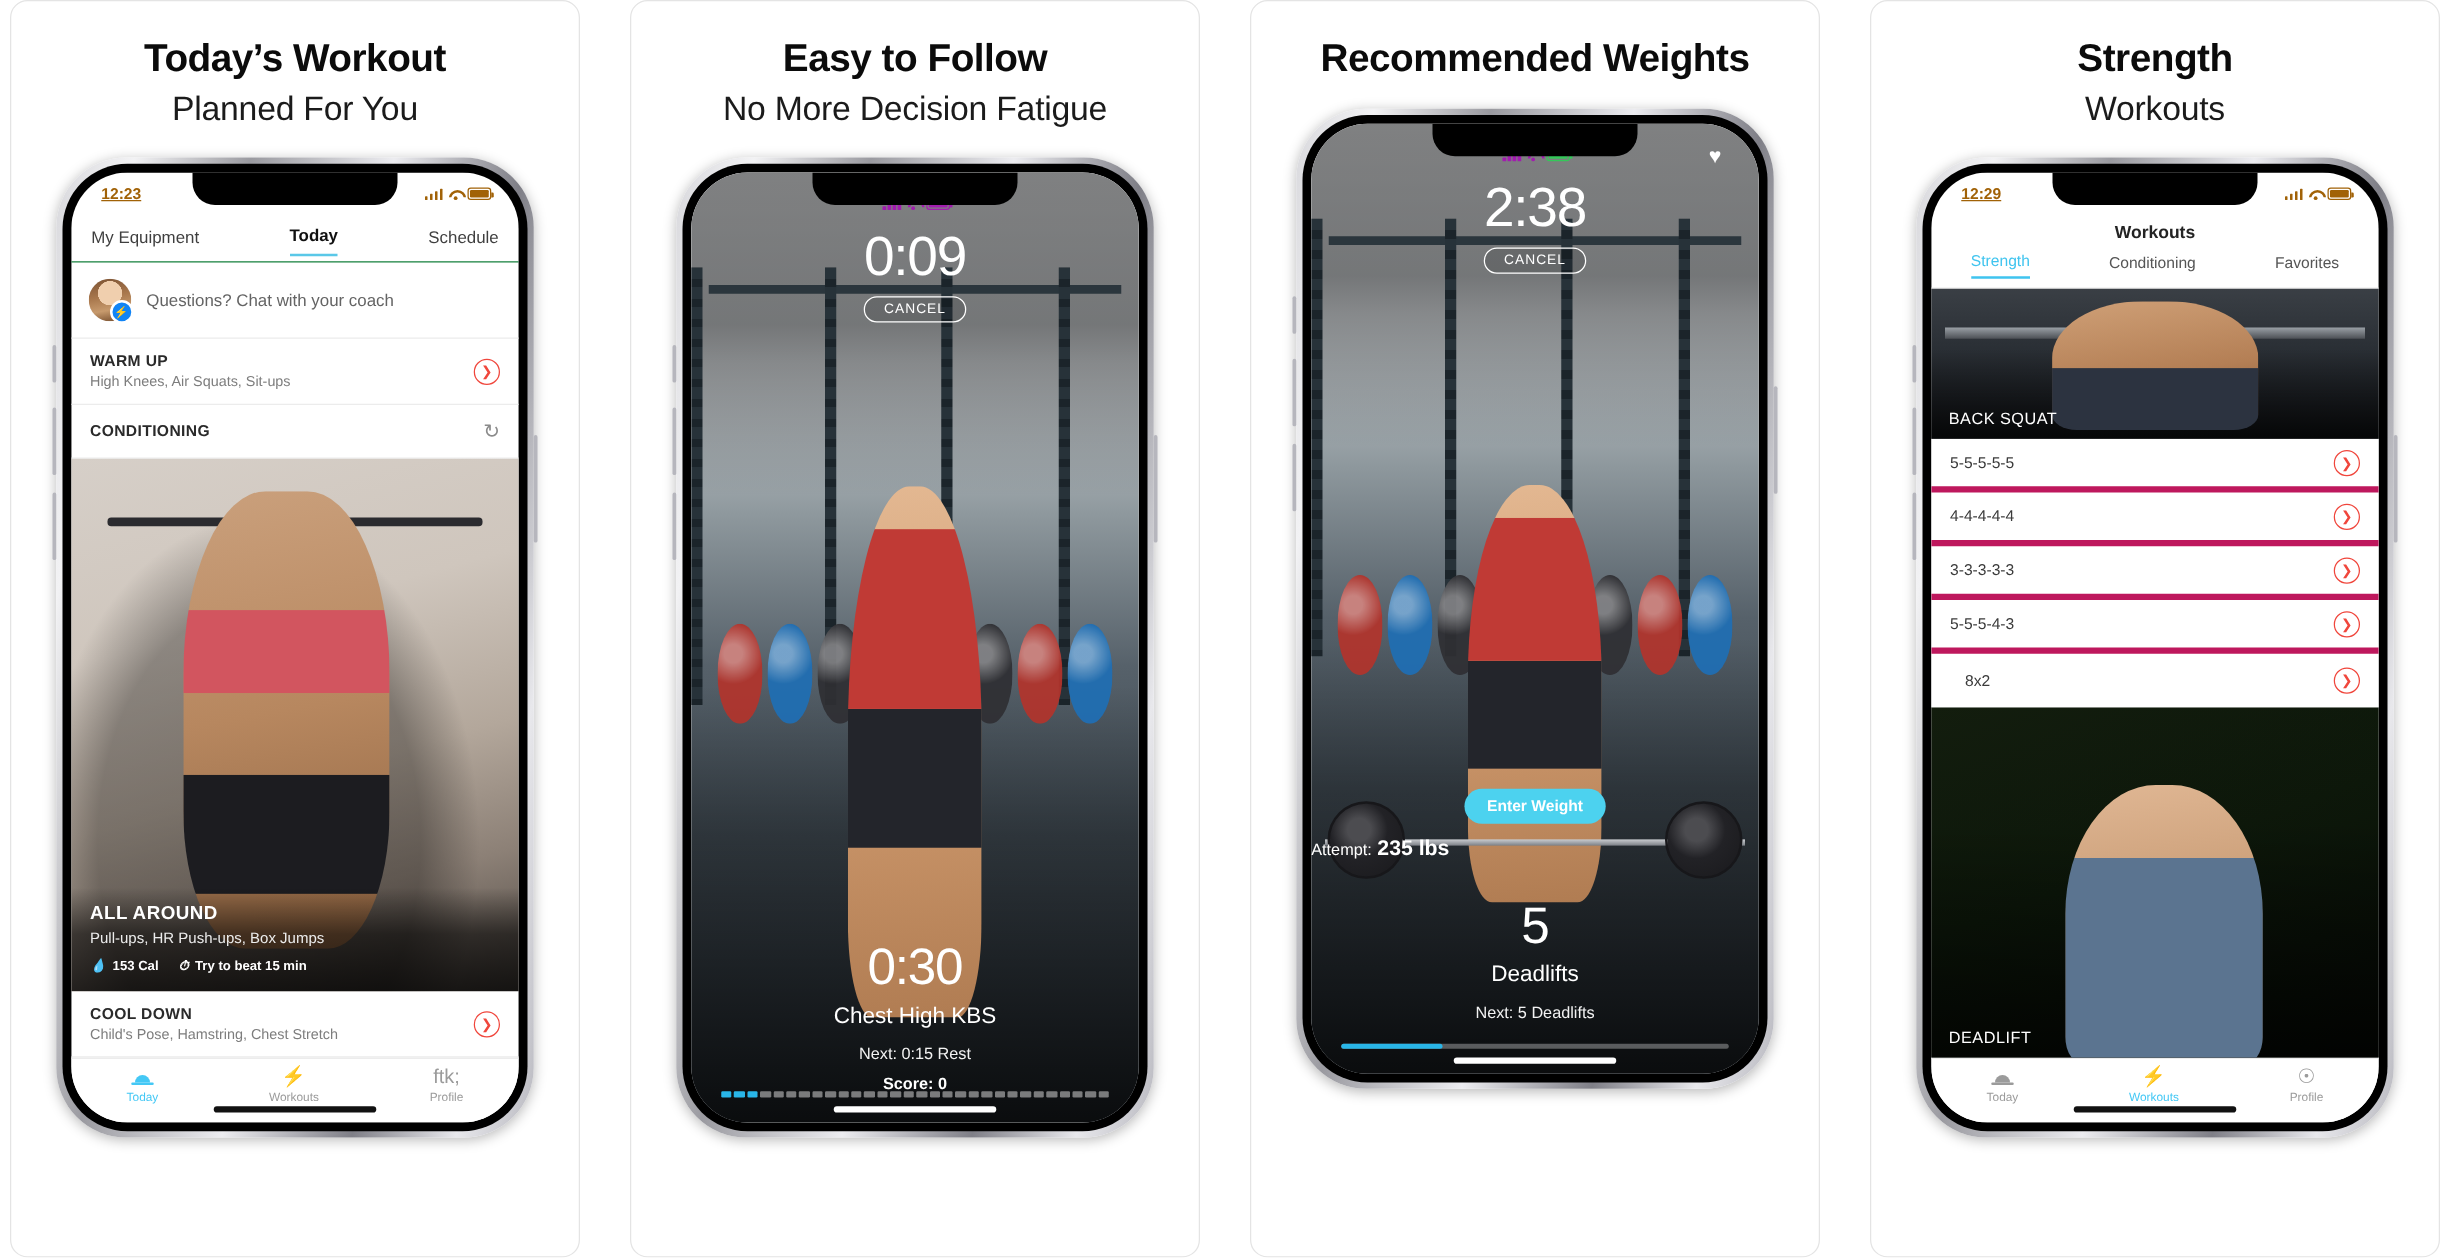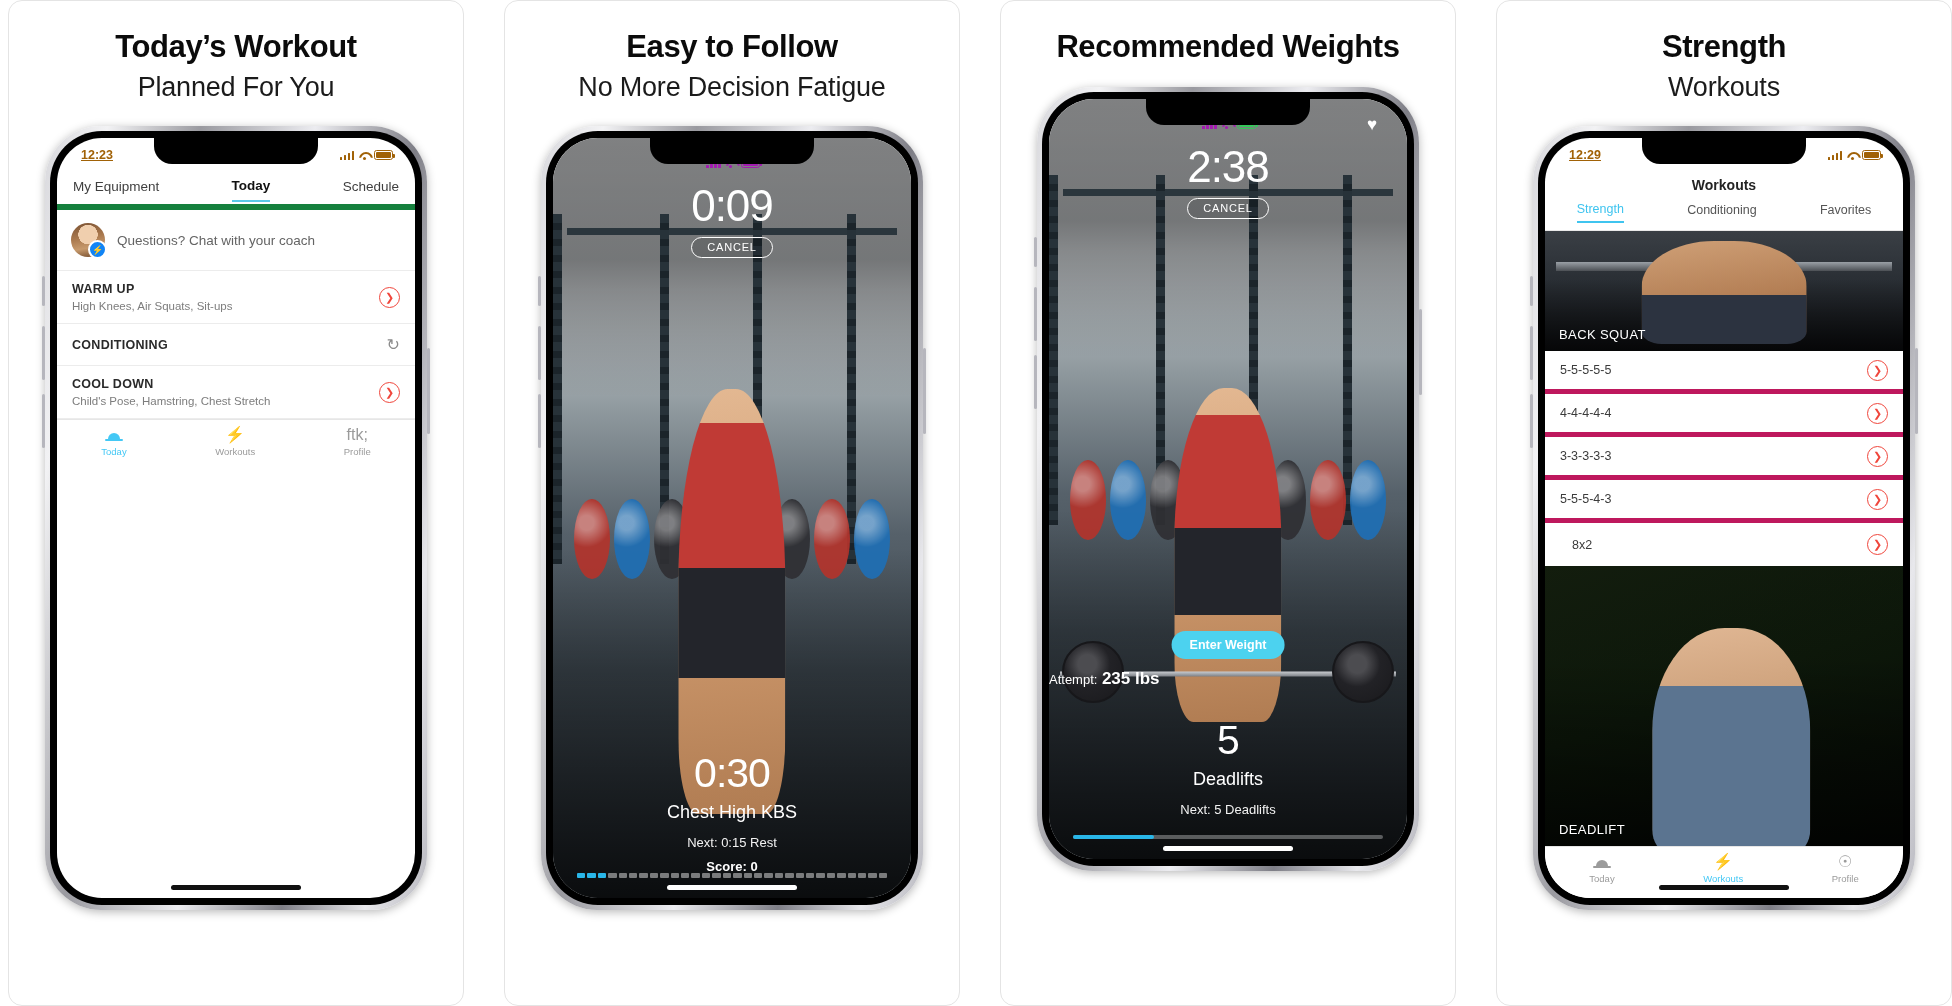--- a/index.html
+++ b/index.html
@@ -145,21 +145,21 @@
   }
   .home-ind.light { background: #fff; }
 
   
   .s1 { background:#fff; height:100%; display:flex; flex-direction:column; }
   .s1-tabs {
     margin-top: 30px;
     display: flex; align-items: center; justify-content: space-between;
     padding: 8px 16px 0 16px;
     height: 42px;
-    border-bottom: 6px solid #15803d;
+    border-bottom: 1px solid #15803d;
   }
   .s1-tab { font-size: 13.5px; color: #3f3f3f; padding-bottom: 7px; }
   .s1-tab.active { font-weight: bold; color:#111; border-bottom: 2.5px solid #5ac8e8; }
   .coach-row {
     display:flex; align-items:center; gap:12px;
     padding: 13px 14px; border-bottom: 1px solid #ececec;
   }
   .avatar {
     width: 34px; height: 34px; border-radius:50%; position: relative; flex:none;
     background: radial-gradient(circle at 50% 34%, #f0cfae 0 34%, rgba(0,0,0,0) 35%),
@@ -449,20 +449,38 @@
                 <div class="sec-sub">High Knees, Air Squats, Sit-ups</div>
               </div>
               <div class="chev">❯</div>
             </div>
 
             <div class="sec-row">
               <div class="sec-title">CONDITIONING</div>
               <div class="refresh">↻</div>
             </div>
 
+            <div class="hero">
+              <div class="bar"></div>
+              <div class="figure"></div>
+              <div class="hero-overlay">
+                <div class="hero-title">ALL AROUND</div>
+                <div class="hero-sub">Pull-ups, HR Push-ups, Box Jumps</div>
+                <div class="hero-meta">
+                  <span>
+                    <i>💧</i>
+                    <b>153 Cal</b>
+                  </span>
+                  <span>
+                    <i>⏱</i>
+                    <b>Try to beat 15 min</b>
+                  </span>
+                </div>
+              </div>
+            </div>
 
             <div class="sec-row">
               <div>
                 <div class="sec-title">COOL DOWN</div>
                 <div class="sec-sub">Child's Pose, Hamstring, Chest Stretch</div>
               </div>
               <div class="chev">❯</div>
             </div>
 
             <div class="tabbar">

